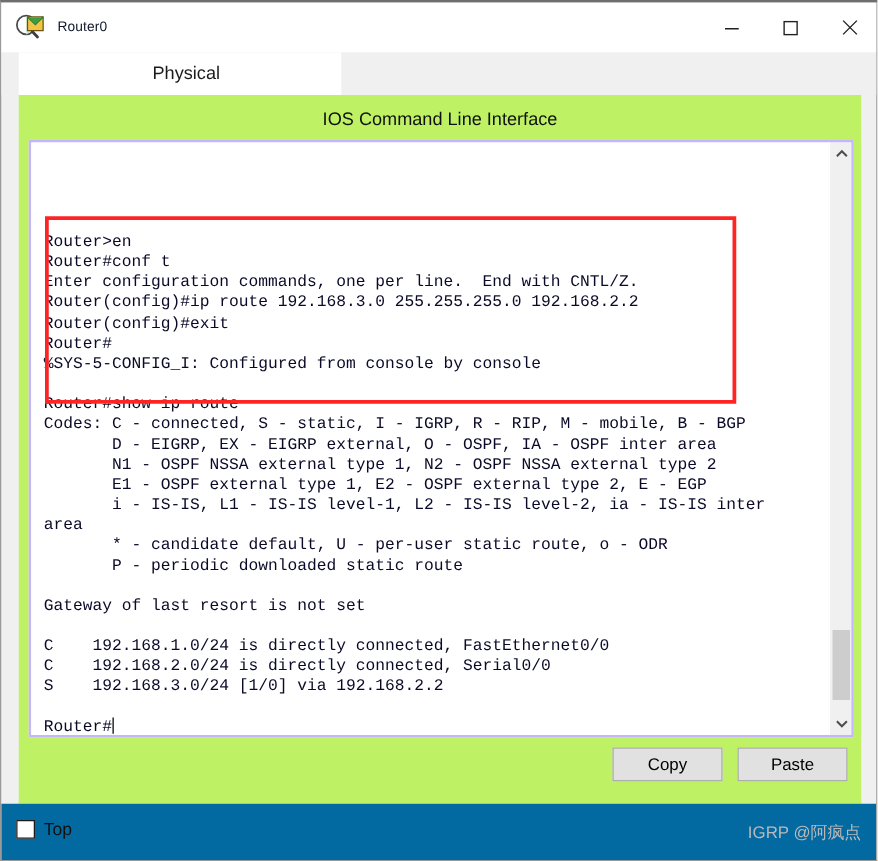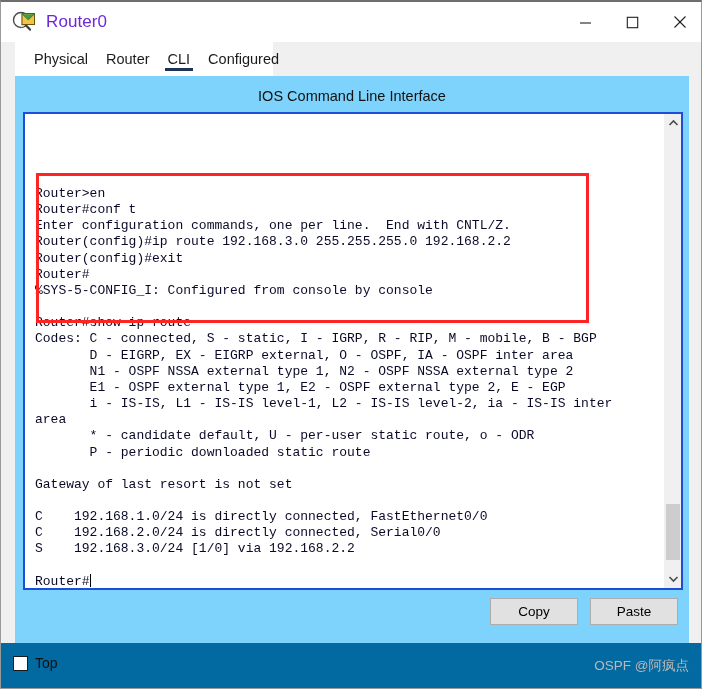--- a/index.html
+++ b/index.html
@@ -30,22 +30,22 @@
     display: flex;
     align-items: center;
   }
   .title-icon {
     width: 26px; height: 26px;
     margin-left: 11px;
     position: relative;
     flex: none;
   }
   .title-text {
-    font-size: 17px;
-    color: #6d28d9;
+    font-size: 11px;
+    color: #0f172a;
     margin-left: 8px;
     letter-spacing: 0.1px;
     white-space: nowrap;
   }
   .winbtns {
     position: absolute;
     right: 0; top: 0;
     height: 40px;
     display: flex;
   }
@@ -63,20 +63,21 @@
     background: #f0f0f0;
   }
   .tabs-panel {
     position: absolute;
     left: 14px; top: 0;
     width: 258px; height: 34px;
     background: #ffffff;
     display: flex;
     align-items: center;
     padding-left: 10px;
+    flex-direction: column;
   }
   .tab {
     font-size: 14.5px;
     color: #1b1b1b;
     padding: 0 9px;
     position: relative;
     height: 34px;
     line-height: 34px;
     cursor: default;
     white-space: nowrap;
@@ -88,37 +89,37 @@
     bottom: 5px;
     height: 3px;
     background: #1c3557;
   }
 
   
   .content {
     position: absolute;
     left: 14px; top: 74px;
     width: 674px; height: 567px;
-    background: #7dd3fc;
+    background: #bef264;
   }
   .panel-title {
     position: absolute;
     left: 0; top: 12px;
     width: 674px;
     text-align: center;
     font-size: 14.5px;
     color: #111111;
   }
 
   
   .terminal-wrap {
     position: absolute;
     left: 8px; top: 36px;
     width: 660px; height: 478px;
-    border: 2px solid #1d4ed8;
+    border: 2px solid #c4b5fd;
     background: #ffffff;
     display: flex;
   }
   .terminal {
     position: relative;
     flex: 1 1 auto;
     overflow: hidden;
     background: #ffffff;
   }
   pre.term-text {
@@ -334,16 +335,16 @@
       <div class="btn paste">Paste</div>
       <div class="btn copy">Copy</div>
     </div>
   </div>
 
   <div class="footer">
     <div class="top-check">
       <div class="checkbox"></div>
       <div class="top-label">Top</div>
     </div>
-    <div class="watermark">OSPF @阿疯点</div>
+    <div class="watermark">IGRP @阿疯点</div>
   </div>
 
 </div>
 
 </body></html>

